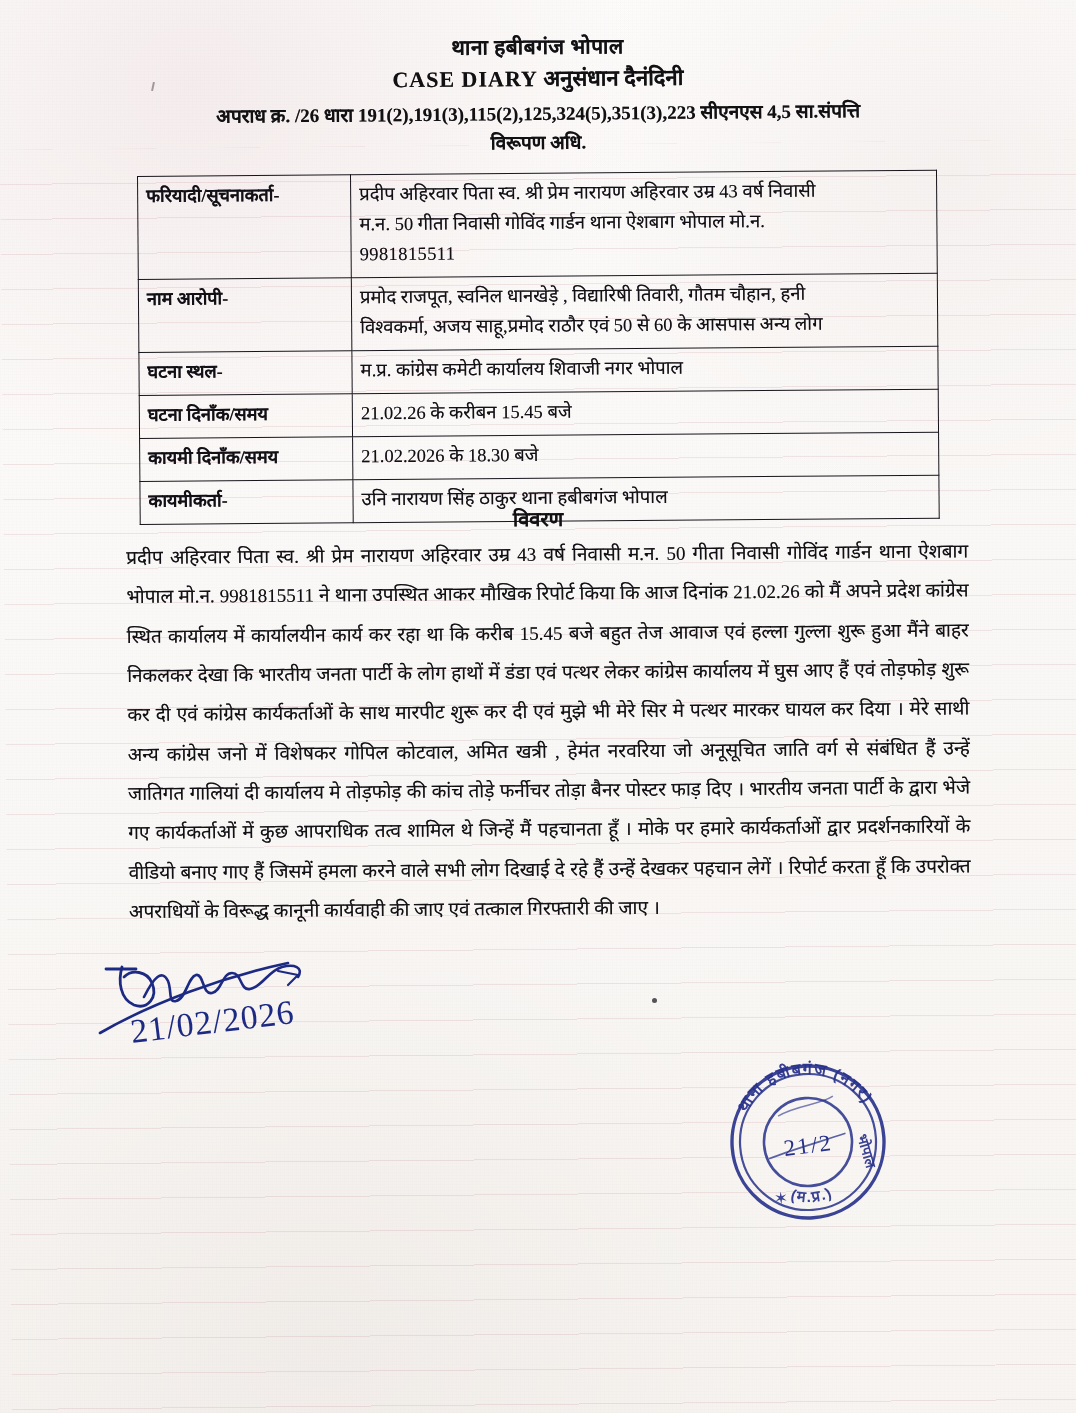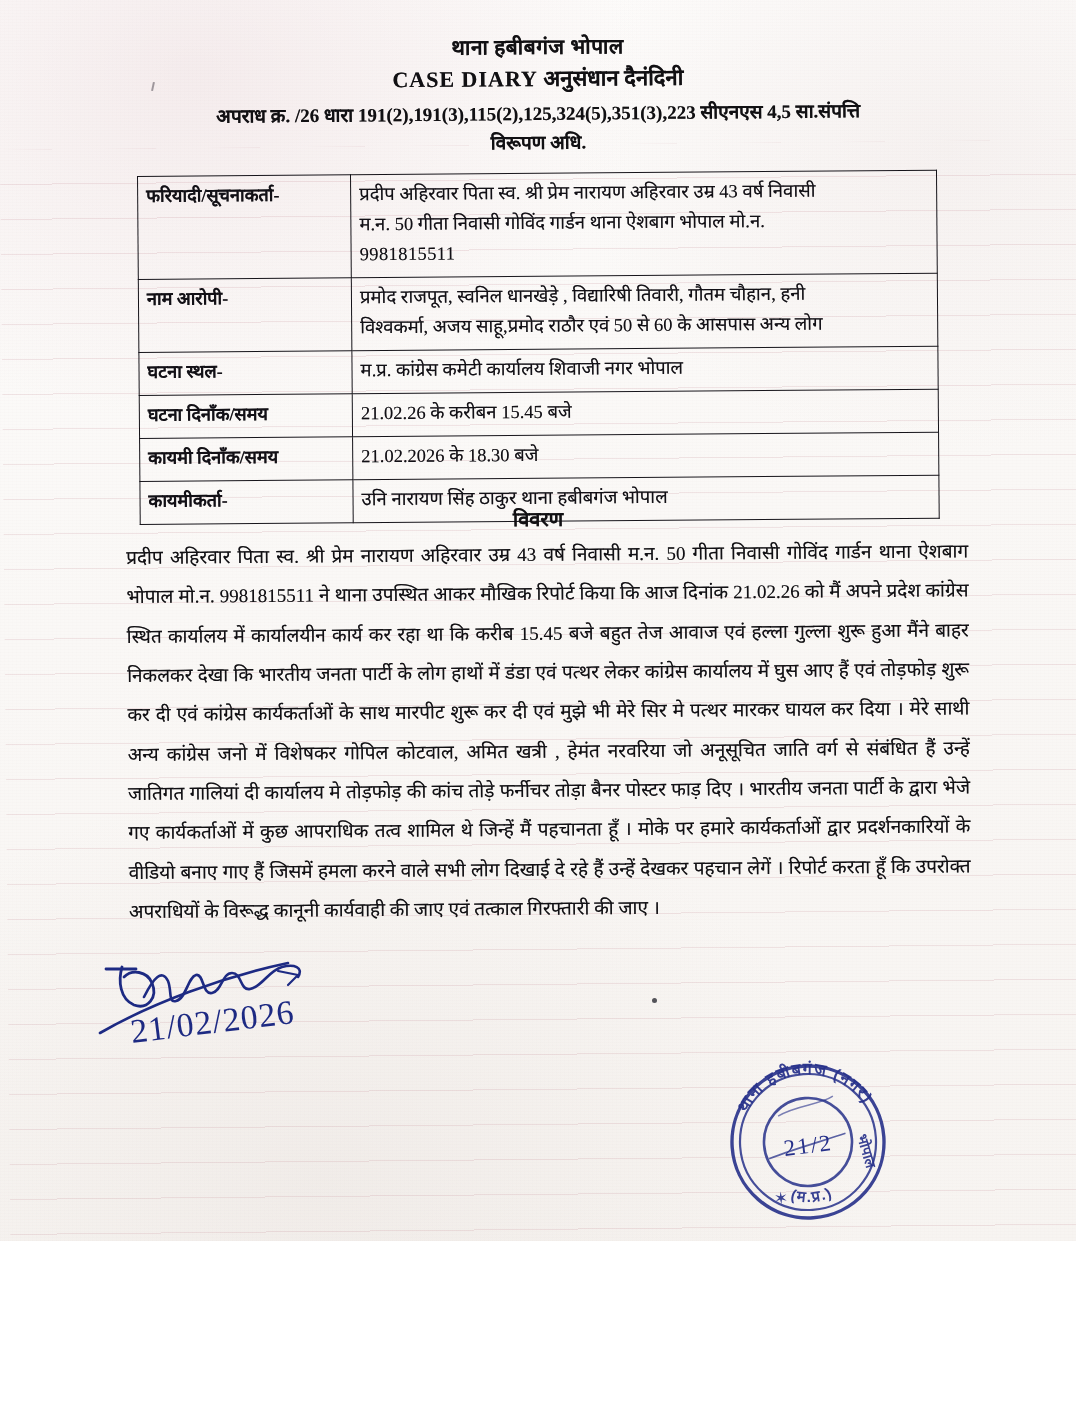--- a/index.html
+++ b/index.html
@@ -7,21 +7,21 @@
     padding: 0;
     background: #ffffff;
   }
   body {
     font-family: "Liberation Serif", "DejaVu Serif", serif;
   }
 
   #page {
     position: relative;
     width: 1076px;
-    height: 1241px;
+    height: 1413px;
     overflow: hidden;
     background:
       radial-gradient(ellipse 60% 40% at 18% 6%, rgba(226,200,205,0.30), rgba(226,200,205,0) 70%),
       radial-gradient(ellipse 50% 35% at 88% 12%, rgba(222,205,205,0.20), rgba(222,205,205,0) 70%),
       radial-gradient(ellipse 70% 45% at 30% 95%, rgba(216,205,198,0.22), rgba(216,205,198,0) 72%),
       linear-gradient(170deg, #fdfcfb 0%, #faf8f6 45%, #f7f4f1 100%);
   }
 
   
   #grain {

